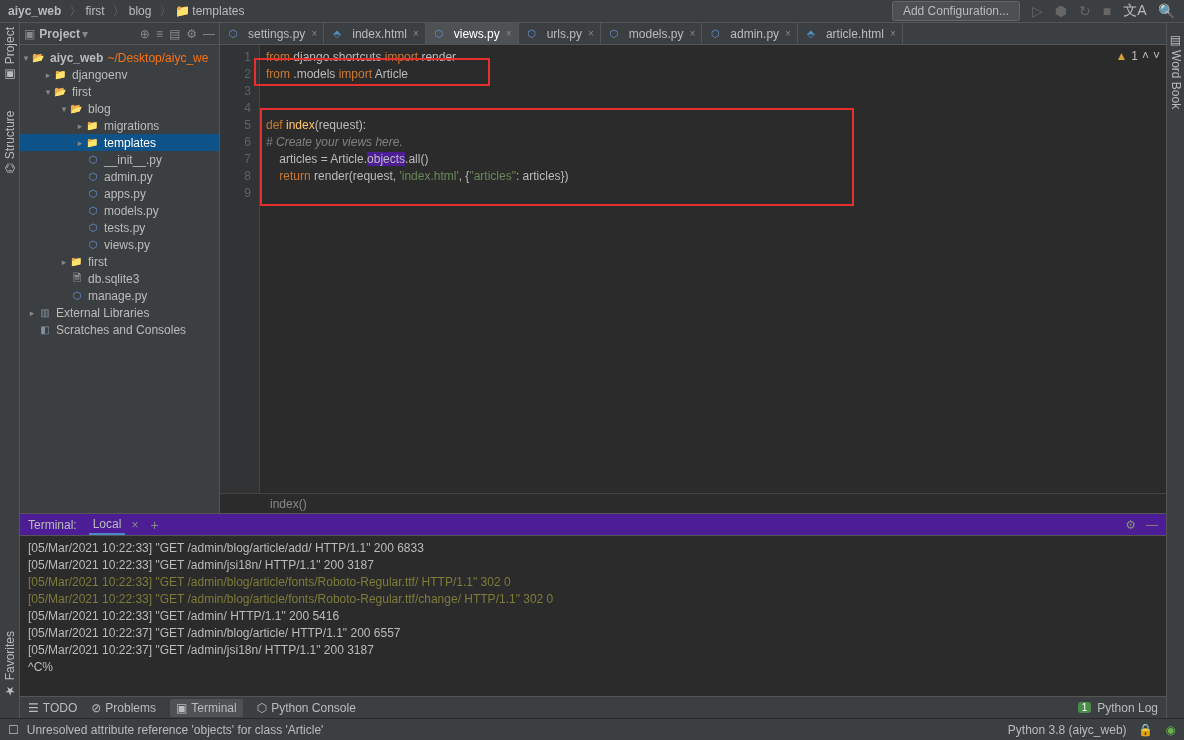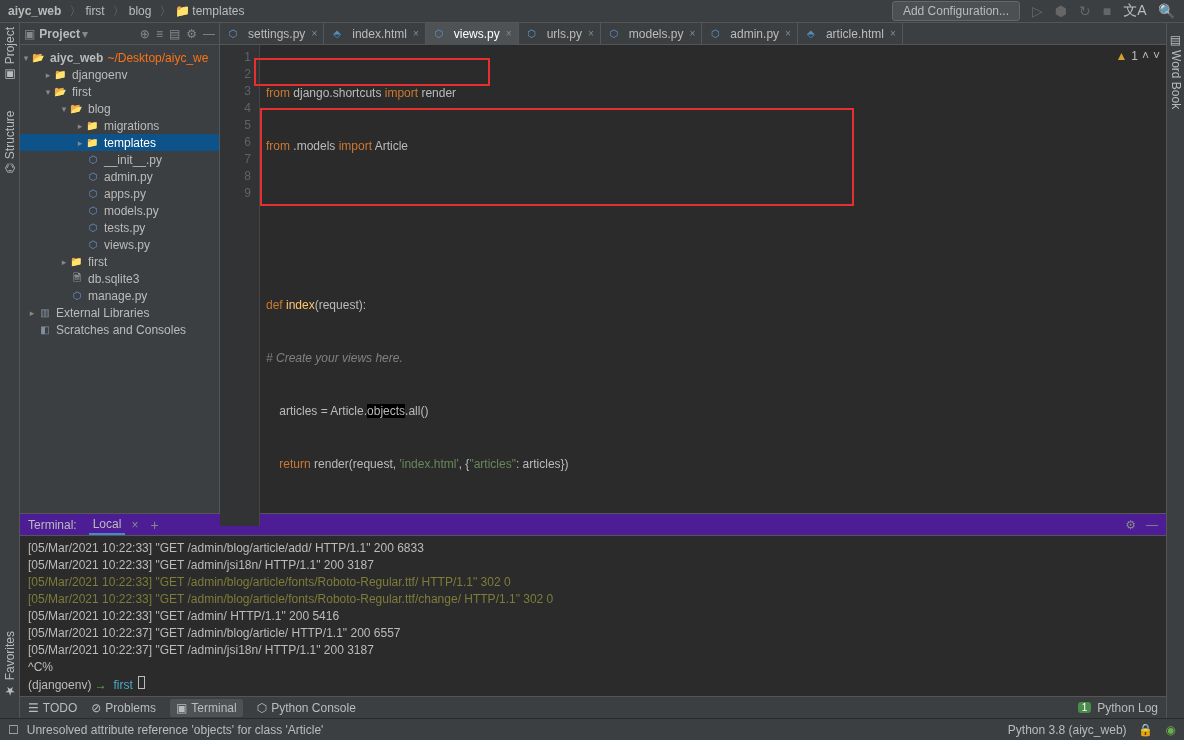--- a/index.html
+++ b/index.html
@@ -34,26 +34,26 @@
 .fi-html { color: #5090c0; }
 .fi-lib { color: #8090a0; }
 .editor { flex: 1; display: flex; flex-direction: column; background: #2b2b2b; min-width: 0; }
 .tabs { height: 22px; background: #3c3f41; display: flex; align-items: center; border-bottom: 1px solid #555; }
 .tab { display: flex; align-items: center; padding: 0 6px; height: 22px; border-right: 1px solid #555; color: #bbb; gap: 4px; }
 .tab.active { background: #4e5254; color: #fff; }
 .tab-close { color: #888; font-size: 10px; margin-left: 2px; }
 .code-area { flex: 1; display: flex; position: relative; }
 .gutter { width: 40px; background: #313335; text-align: right; padding: 4px 8px 0 0; color: #606366; font-family: "Menlo", monospace; line-height: 17px; border-right: 1px solid #444; }
 .code { flex: 1; padding: 4px 0 0 6px; font-family: "Menlo", monospace; line-height: 17px; position: relative; }
-.code-line { white-space: pre; margin-top: 36px; }
+.code-line { white-space: pre; }
 .kw { color: #cc7832; }
 .str { color: #6a8759; }
 .cm { color: #808080; font-style: italic; }
 .fn { color: #ffc66d; }
-.obj { background: #000000; }
+.obj { background: #4c1d95; }
 .redbox { position: absolute; border: 2px solid #e63030; pointer-events: none; }
 .annot { position: absolute; right: 6px; top: 4px; display: flex; align-items: center; gap: 4px; color: #bbb; font-size: 11px; }
 .warn-tri { color: #d0a030; }
 .editor-crumb { height: 20px; background: #2b2b2b; border-top: 1px solid #444; padding-left: 50px; color: #888; font-size: 11px; display: flex; align-items: center; }
 .terminal-wrap { display: flex; flex-direction: column; border-top: 1px solid #555; }
 .term-tabs { height: 22px; background: #4c1d95; display: flex; align-items: center; padding: 0 8px; border-bottom: 1px solid #555; }
 .term-title { color: #bbb; margin-right: 12px; }
 .term-tab { color: #bbb; border-bottom: 2px solid #4a88c7; padding: 2px 4px; }
 .term-close { color: #888; margin-left: 6px; }
 .term-add { color: #888; margin-left: 12px; font-size: 14px; }
@@ -299,21 +299,20 @@
       </div>
       <div class="term-body">
         <div class="term-line">[05/Mar/2021 10:22:33] "GET /admin/blog/article/add/ HTTP/1.1" 200 6833</div>
         <div class="term-line">[05/Mar/2021 10:22:33] "GET /admin/jsi18n/ HTTP/1.1" 200 3187</div>
         <div class="term-line term-yellow">[05/Mar/2021 10:22:33] "GET /admin/blog/article/fonts/Roboto-Regular.ttf/ HTTP/1.1" 302 0</div>
         <div class="term-line term-yellow">[05/Mar/2021 10:22:33] "GET /admin/blog/article/fonts/Roboto-Regular.ttf/change/ HTTP/1.1" 302 0</div>
         <div class="term-line">[05/Mar/2021 10:22:33] "GET /admin/ HTTP/1.1" 200 5416</div>
         <div class="term-line">[05/Mar/2021 10:22:37] "GET /admin/blog/article/ HTTP/1.1" 200 6557</div>
         <div class="term-line">[05/Mar/2021 10:22:37] "GET /admin/jsi18n/ HTTP/1.1" 200 3187</div>
         <div class="term-line">^C%</div>
-        <div class="term-line"><span class="prompt-env">(djangoenv)</span> <span class="prompt-arrow">→</span>  <span class="prompt-dir">first</span> <span class="cursor"></span></div>
       </div>
     </div>
 
     <div class="bottombar">
       <div class="btab">
           <span>☰</span>
           <span>TODO</span>
         </div>
       <div class="btab">
           <span>⊘</span>

